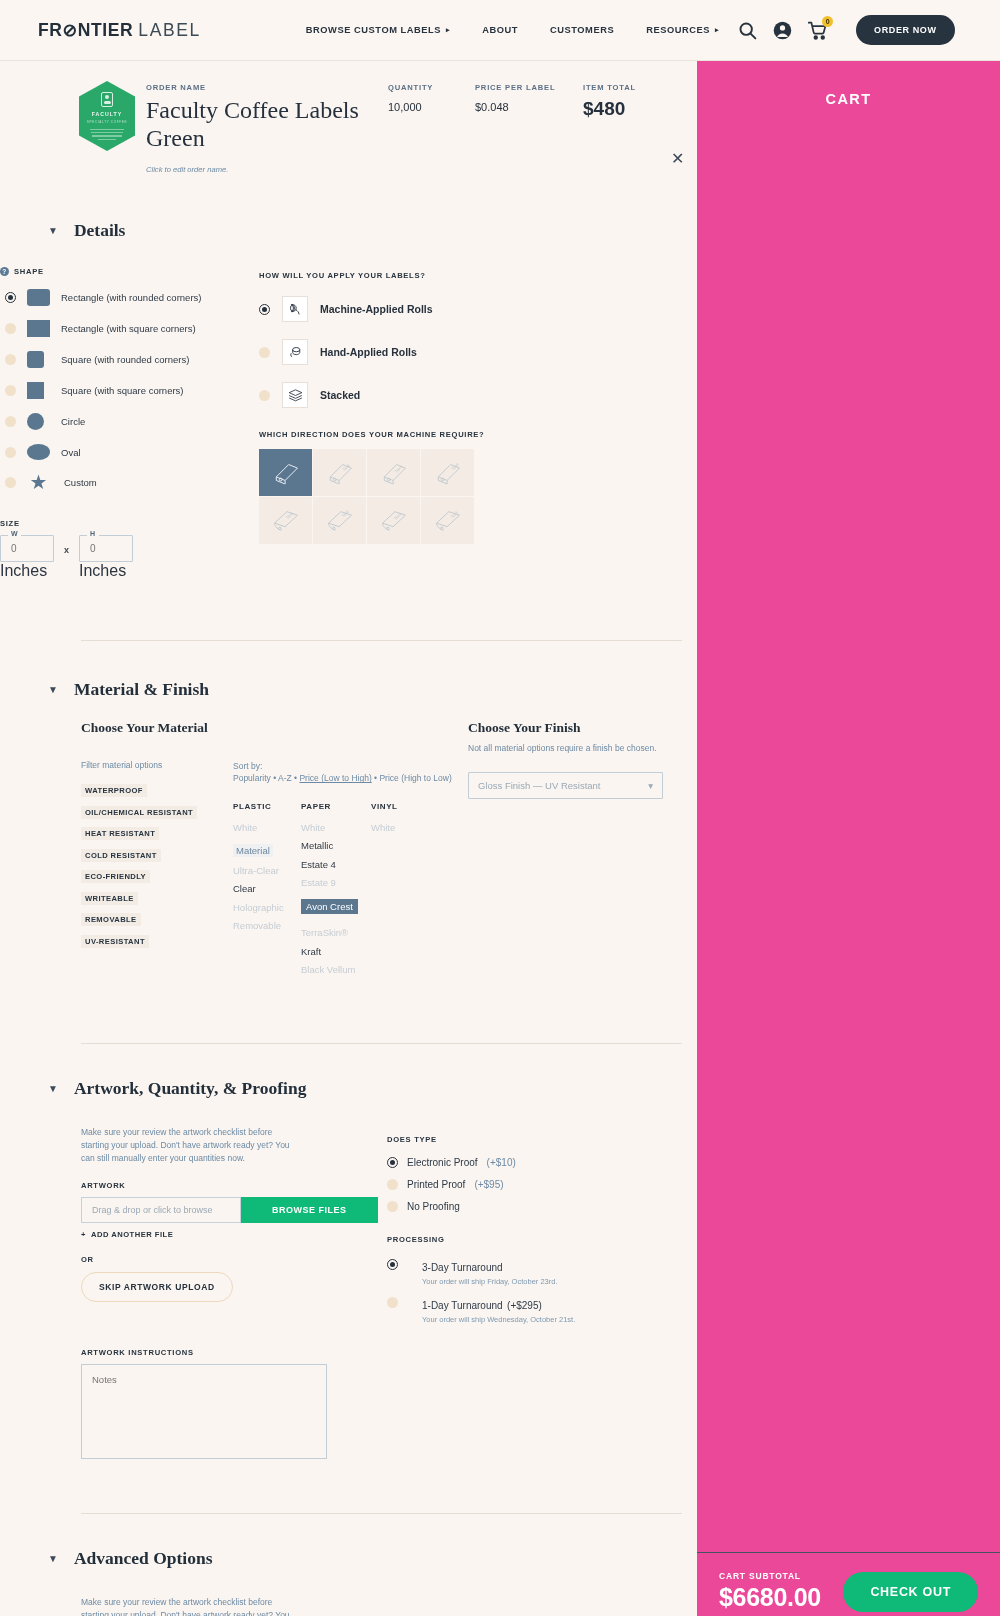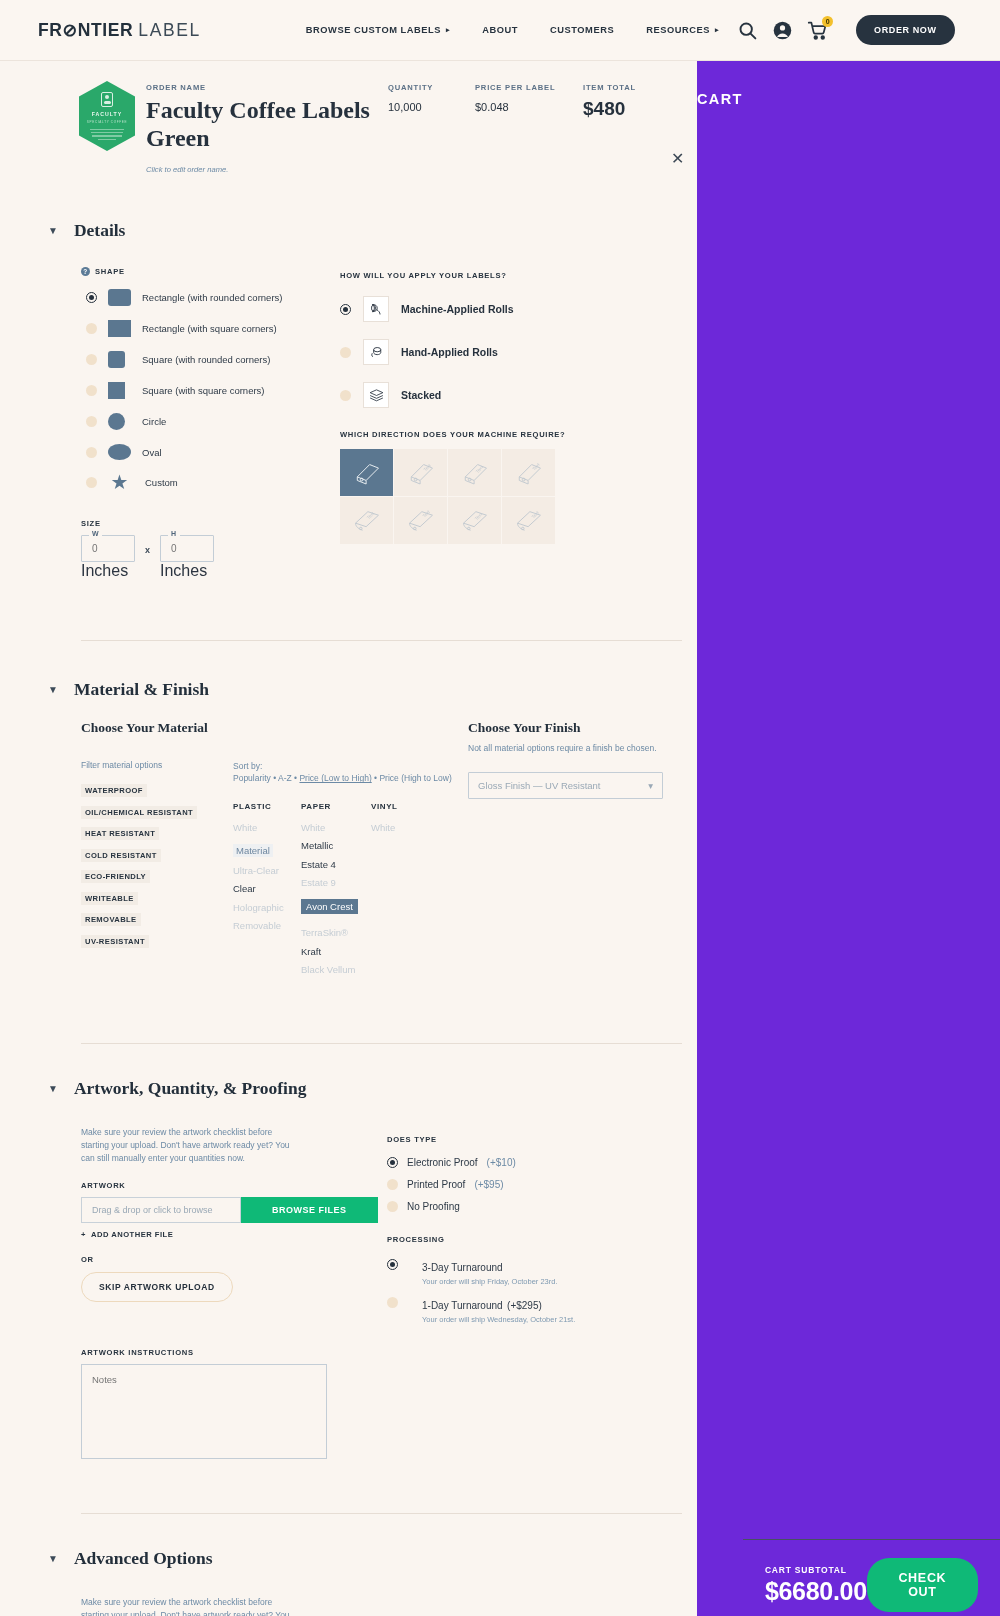--- a/index.html
+++ b/index.html
@@ -36,21 +36,21 @@
   }
   .ordernow {
     margin-left: 14px; background: #27333f; color: #fff; border: none; border-radius: 20px;
     font-size: 9px; font-weight: 700; letter-spacing: .6px; padding: 10px 18px; cursor: pointer;
     font-family: inherit;
   }
 
   
   .cartpanel {
     position: absolute; top: 61px; right: 0; width: 303px; height: 1555px;
-    background: #6d28d9; display: flex; flex-direction: row;
+    background: #ec4899; display: flex; flex-direction: column;
   }
   .cart-title {
     color: #fff; font-size: 14.5px; font-weight: 700; letter-spacing: 1.4px;
     text-align: center; margin-top: 30px;
   }
   .cart-foot {
     margin-top: auto; border-top: 1px solid #475260; padding: 18px 22px 4px 22px;
     display: flex; align-items: center; justify-content: space-between;
   }
   .cart-sub-label { color: #fff; font-size: 8.5px; font-weight: 700; letter-spacing: .8px; }
@@ -78,21 +78,21 @@
              display:flex; flex-direction:column; align-items:center; justify-content:center; gap:1.5px;}
   .hex-ico i { display:block; width:4px; height:4px; border-radius:50%; background:#d9efe2; }
   .hex-ico i.b { width:7px; height:3px; border-radius:2px; }
   .hex-t1 { color: #eaf7ef; font-size: 5.2px; letter-spacing: 1px; font-weight: 700; margin-top: 4px; }
   .hex-t2 { color: #b8e3cb; font-size: 3px; letter-spacing: .7px; margin-top: 3px; }
   .hex-lines { margin-top: 5px; display: flex; flex-direction: column; gap: 2px; align-items: center; }
   .hex-lines span { display: block; height: 1.2px; background: #7fcba4; }
   .oh-labels { position: absolute; left: 146px; top: 22px; }
   .oh-key { font-size: 7.6px; font-weight: 700; letter-spacing: .8px; color: #5b7086; }
   .oh-name {
-    font-family: "Liberation Serif", serif; font-size: 24px; font-weight: 700;
+    font-family: "Liberation Serif", serif; font-size: 24px; font-weight: 400;
     color: #26313d; line-height: 1.16; margin-top: 5px; width: 230px; cursor: text;
   }
   .oh-hint { font-size: 7.6px; font-style: italic; color: #6c8aa5; margin-top: 12px; }
   .oh-col { position: absolute; top: 22px; }
   .oh-col.qty { left: 388px; }
   .oh-col.ppl { left: 475px; }
   .oh-col.tot { left: 583px; }
   .oh-val { font-size: 11px; color: #26313d; margin-top: 9px; font-weight: 400; }
   .oh-val.big { font-size: 19px; font-weight: 700; margin-top: 6px; }
   .oh-close {
@@ -322,21 +322,21 @@
       </div>
       <div class="oh-close">✕</div>
     </div>
 
     <div class="section" style="margin-top:34px;">
       <div class="sec-head">
         <span class="sec-caret">▼</span>
         <span class="sec-title">Details</span>
       </div>
 
-      <div style="display:flex; padding-left:81px; margin-top:26px;">
+      <div style="display:flex; margin-top:26px;">
 
         <div style="width:259px;">
           <div class="grouplabel">
             <span class="qmark">?</span>
             <span>SHAPE</span>
           </div>
           <div style="margin-top:13px; padding-left:5px;">
             <div class="optrow">
               <span class="radio on"></span>
               <span class="shapeicon rr"></span>

